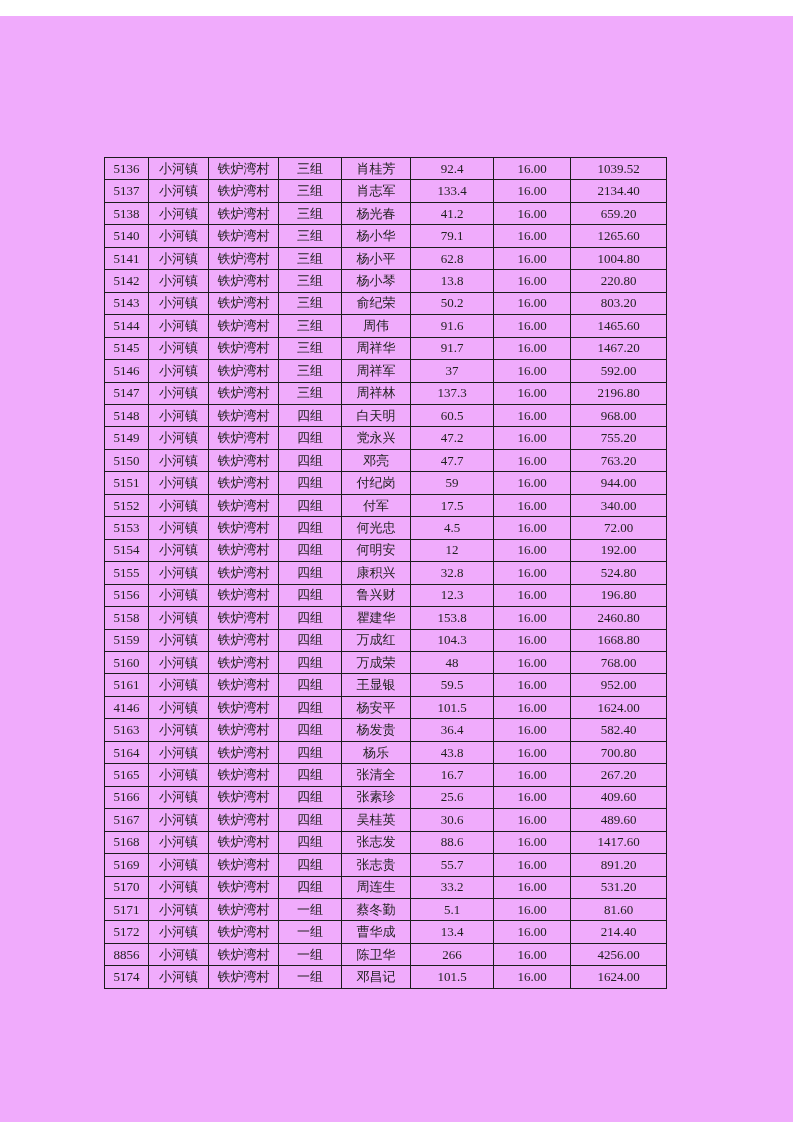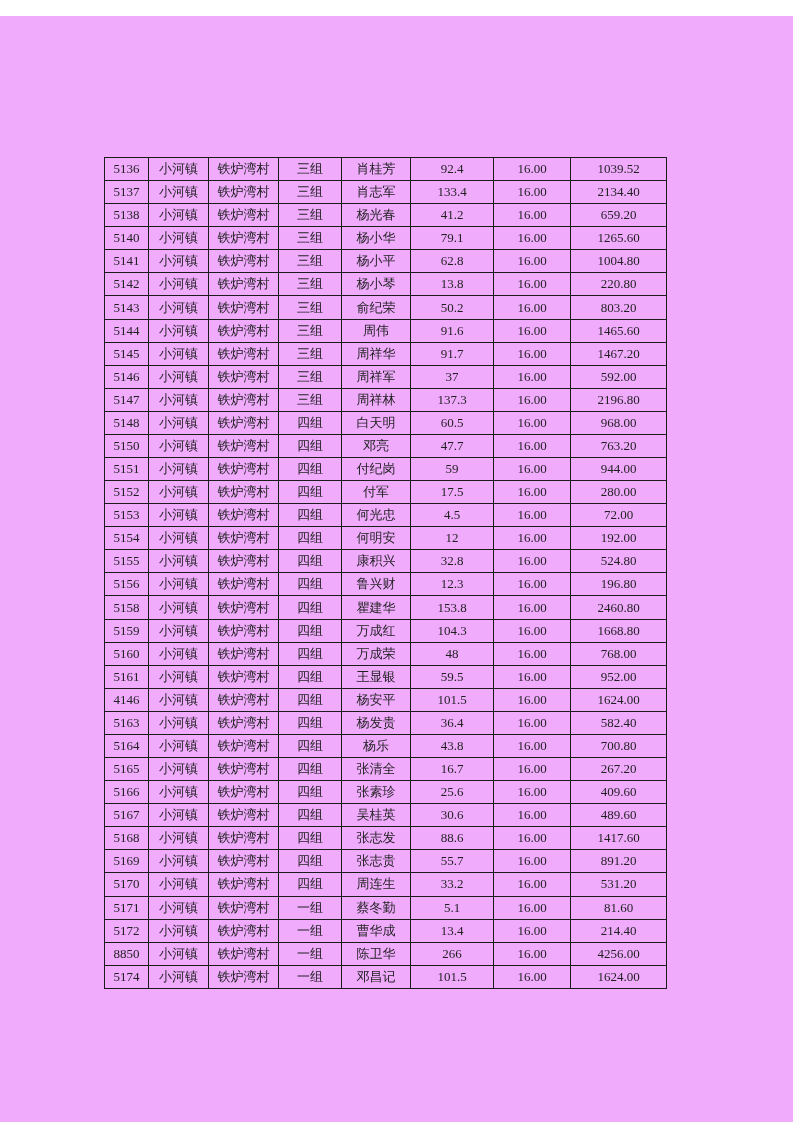--- a/index.html
+++ b/index.html
@@ -167,20 +167,30 @@
           <td>5148</td>
           <td>小河镇</td>
           <td>铁炉湾村</td>
           <td>四组</td>
           <td>白天明</td>
           <td>60.5</td>
           <td>16.00</td>
           <td>968.00</td>
         </tr>
         <tr>
+          <td>5149</td>
+          <td>小河镇</td>
+          <td>铁炉湾村</td>
+          <td>四组</td>
+          <td>党永兴</td>
+          <td>47.2</td>
+          <td>16.00</td>
+          <td>755.20</td>
+        </tr>
+        <tr>
           <td>5150</td>
           <td>小河镇</td>
           <td>铁炉湾村</td>
           <td>四组</td>
           <td>邓亮</td>
           <td>47.7</td>
           <td>16.00</td>
           <td>763.20</td>
         </tr>
         <tr>
@@ -194,21 +204,21 @@
           <td>944.00</td>
         </tr>
         <tr>
           <td>5152</td>
           <td>小河镇</td>
           <td>铁炉湾村</td>
           <td>四组</td>
           <td>付军</td>
           <td>17.5</td>
           <td>16.00</td>
-          <td>280.00</td>
+          <td>340.00</td>
         </tr>
         <tr>
           <td>5153</td>
           <td>小河镇</td>
           <td>铁炉湾村</td>
           <td>四组</td>
           <td>何光忠</td>
           <td>4.5</td>
           <td>16.00</td>
           <td>72.00</td>
@@ -387,21 +397,21 @@
           <td>5172</td>
           <td>小河镇</td>
           <td>铁炉湾村</td>
           <td>一组</td>
           <td>曹华成</td>
           <td>13.4</td>
           <td>16.00</td>
           <td>214.40</td>
         </tr>
         <tr>
-          <td>8850</td>
+          <td>8856</td>
           <td>小河镇</td>
           <td>铁炉湾村</td>
           <td>一组</td>
           <td>陈卫华</td>
           <td>266</td>
           <td>16.00</td>
           <td>4256.00</td>
         </tr>
         <tr>
           <td>5174</td>

